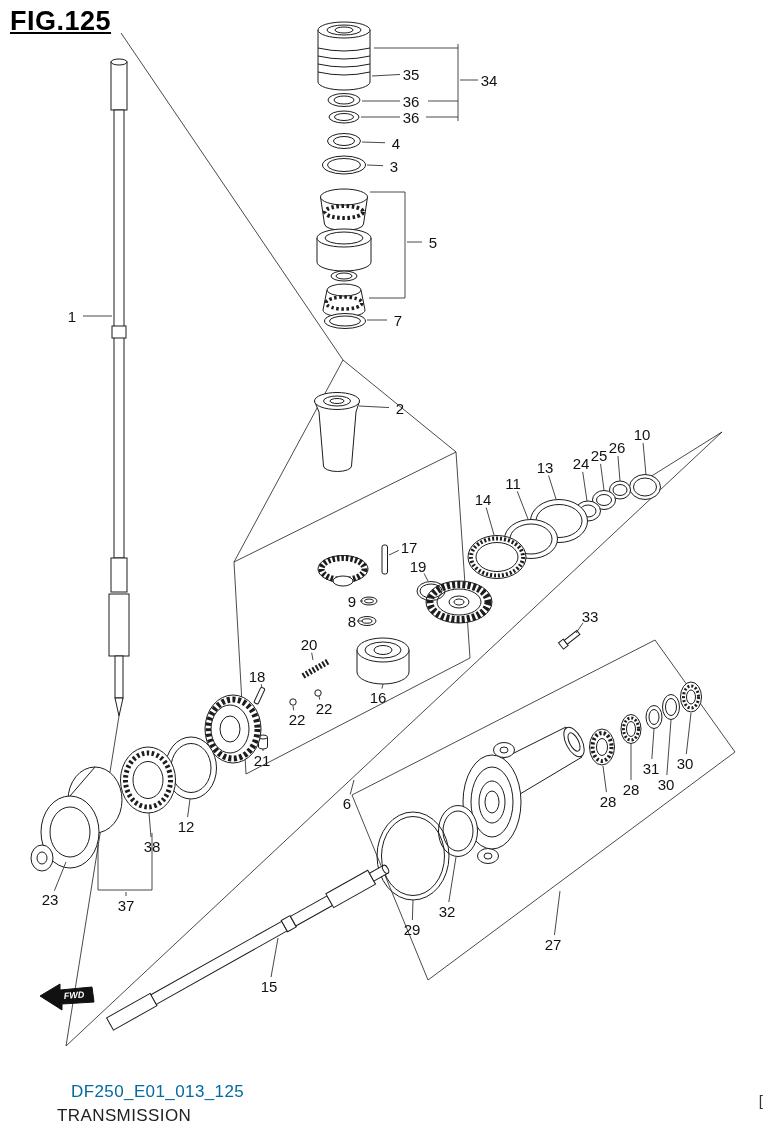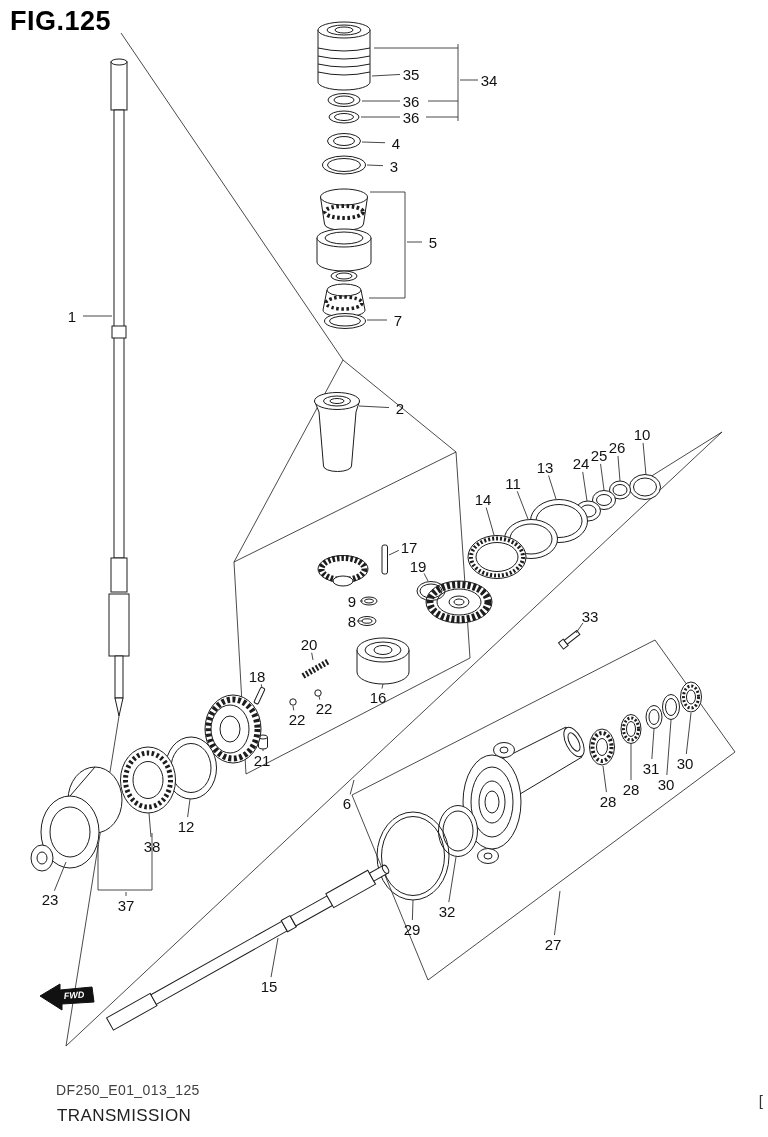--- a/index.html
+++ b/index.html
@@ -1,20 +1,20 @@
 <!DOCTYPE html>
 <html><head>
 <meta charset="utf-8">
 <style>
   html,body{margin:0;padding:0;background:#fff;}
   .page{position:relative;width:768px;height:1137px;background:#fff;overflow:hidden;
         font-family:"Liberation Sans",sans-serif;color:#111;}
   .fig-title{position:absolute;left:10px;top:6px;font-size:27px;font-weight:bold;
-             letter-spacing:.5px;color:#000;}
-  .footer-code{position:absolute;left:56px;top:1082px;font-size:14px;letter-spacing:.4px;color:#404040;}
+             letter-spacing:.5px;color:#000;text-decoration:underline;}
+  .footer-code{position:absolute;left:71px;top:1082px;font-size:17px;letter-spacing:.4px;color:#0369a1;}
   .footer-caption{position:absolute;left:57px;top:1106px;font-size:17px;letter-spacing:.4px;color:#222;}
   .edge-bracket{position:absolute;right:5px;top:1092px;font-size:15px;color:#333;}
   svg{position:absolute;left:0;top:0;}
   .ln{fill:none;stroke:#1d1d1d;stroke-width:0.8;}
   .p{fill:#fff;stroke:#1d1d1d;stroke-width:1;}
   .pn{fill:none;stroke:#1d1d1d;stroke-width:1;}
   .leader{stroke:#333;stroke-width:0.9;}
   .callout-text{font:15px "Liberation Sans",sans-serif;fill:#111;}
   .fwd-text{font:italic bold 9px "Liberation Sans",sans-serif;fill:#fff;}
 </style>

